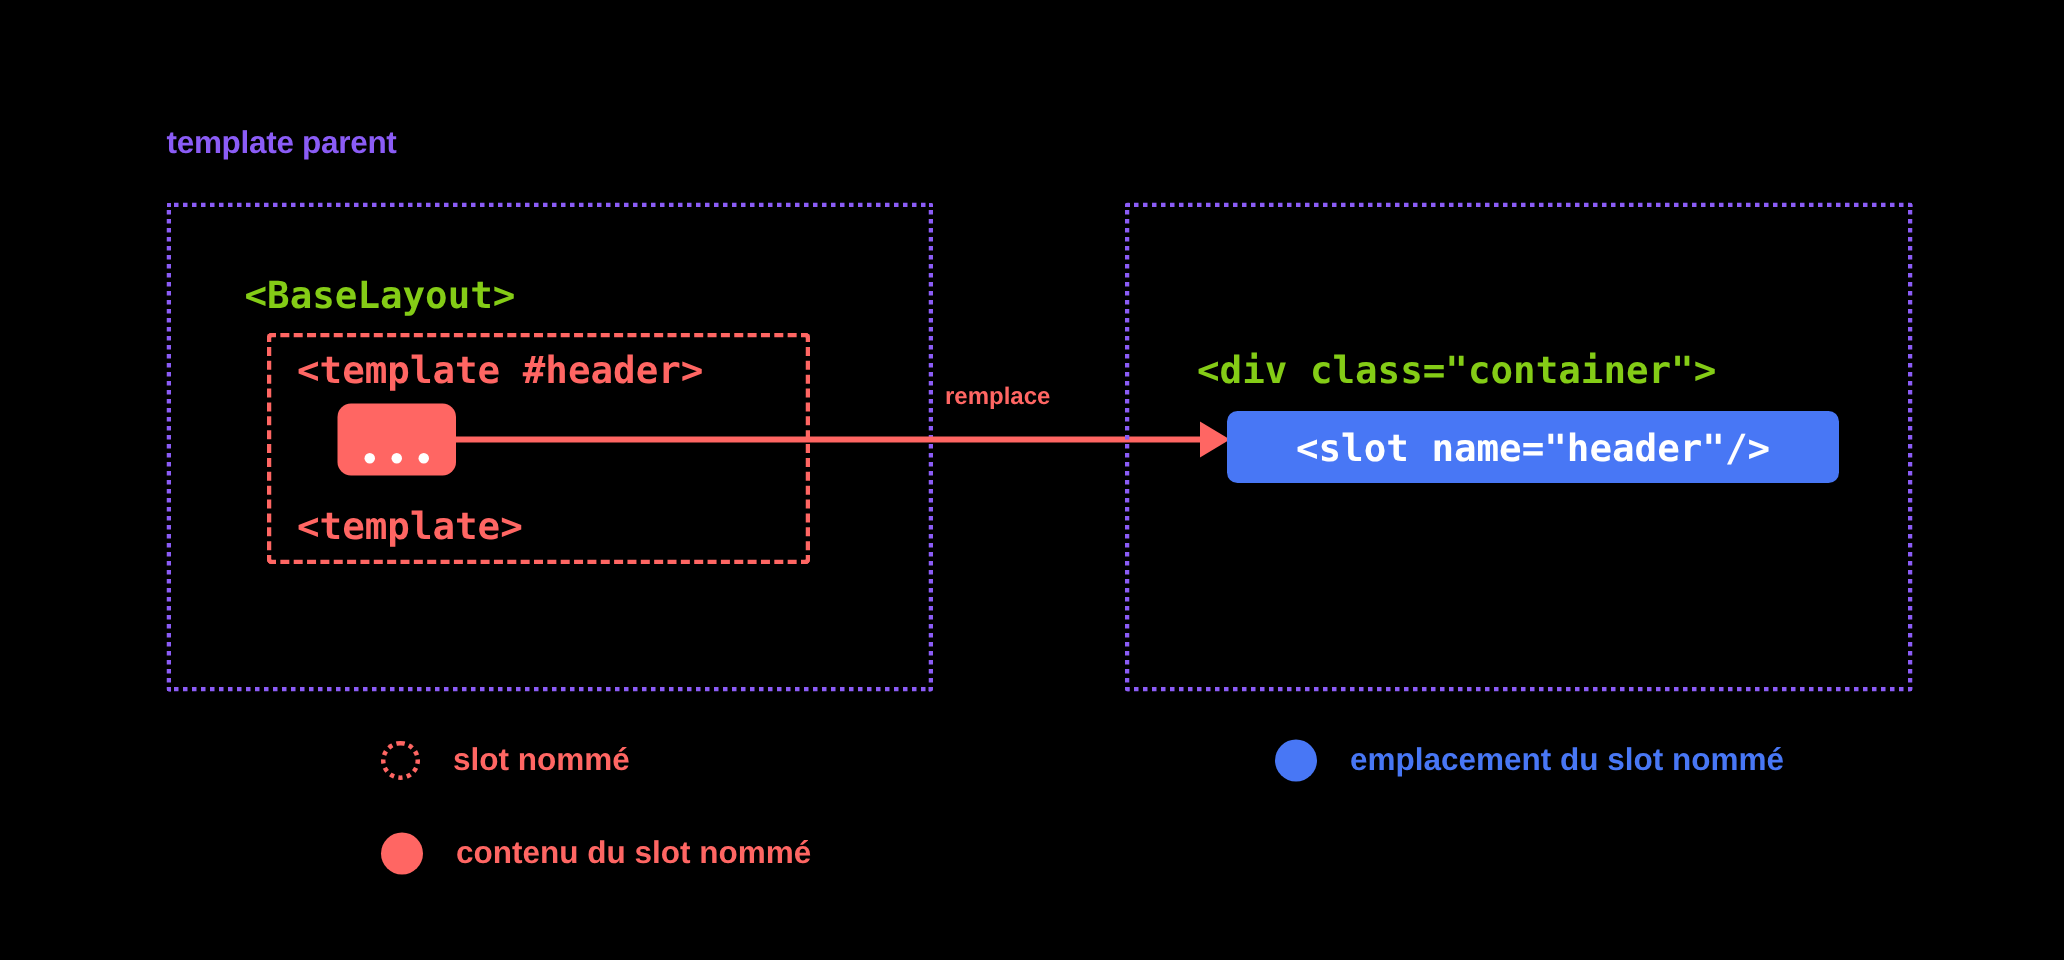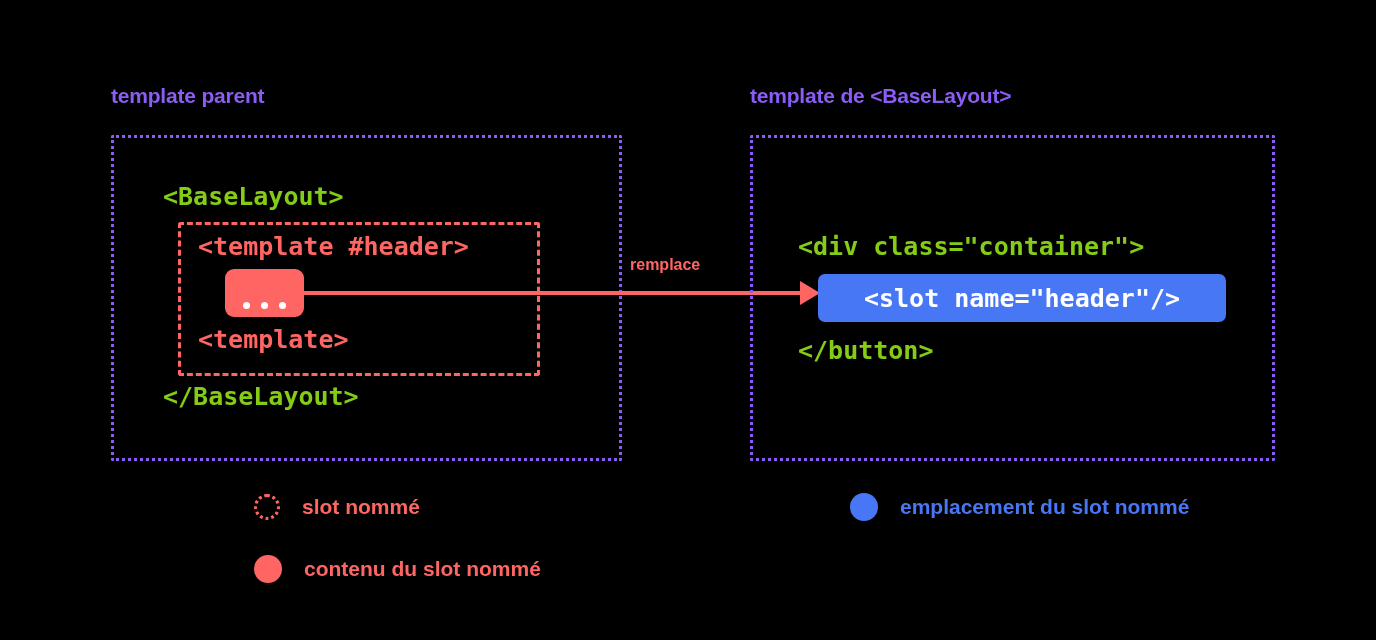--- a/index.html
+++ b/index.html
@@ -48,21 +48,21 @@
     font-size: 25px;
     white-space: nowrap;
     letter-spacing: 0px;
   }
   .code-green { color: #84cc16; }
   .code-red   { color: #FF6663; }
 
   #code-baselayout-open   { left: 163px; top: 182px; }
   #code-baselayout-close  { left: 163px; top: 382px; }
   #code-template-open     { left: 198px; top: 232px; }
-  #code-template-close    { left: 198px; top: 325px; }
+  #code-template-close    { left: 198px; top: 336px; }
   #code-div-container     { left: 798px; top: 232px; }
   #code-button-close      { left: 798px; top: 336px; }
 
   
   #slot-dashed-box {
     position: absolute;
     left: 178px;
     top: 222px;
     width: 362px;
     height: 154px;
@@ -190,27 +190,25 @@
   #legend-slot-content    { left: 254px; top: 555px; }
   #legend-slot-placement  { left: 850px; top: 493px; }
 </style>
 </head>
 <body>
 
 <div id="stage">
 
   <div class="panel-title" id="title-left">template parent</div>
 
-  <div class="panel-title" id="title-right">template de &lt;BaseLayout&gt;</div>
 
   <div class="panel-box" id="panel-left"></div>
 
   <div class="code code-green" id="code-baselayout-open">&lt;BaseLayout&gt;</div>
 
-  <div class="code code-green" id="code-baselayout-close">&lt;/BaseLayout&gt;</div>
 
   <div id="slot-dashed-box"></div>
 
   <div class="code code-red" id="code-template-open">&lt;template #header&gt;</div>
 
   <div class="code code-red" id="code-template-close">&lt;template&gt;</div>
 
   <div id="slot-content-pill">
     <span class="dots">
       <i></i>
@@ -224,21 +222,20 @@
   <div id="arrow-label">remplace</div>
 
   <div class="panel-box" id="panel-right"></div>
 
   <div class="code code-green" id="code-div-container">&lt;div class="container"&gt;</div>
 
   <div id="slot-placement-box">
     <span class="code">&lt;slot name="header"/&gt;</span>
   </div>
 
-  <div class="code code-green" id="code-button-close">&lt;/button&gt;</div>
 
   <div class="legend-row" id="legend-slot-named">
     <span class="swatch-ring"></span>
     <span class="legend-label legend-red">slot nommé</span>
   </div>
 
   <div class="legend-row" id="legend-slot-content">
     <span class="swatch-dot-red"></span>
     <span class="legend-label legend-red">contenu du slot nommé</span>
   </div>

